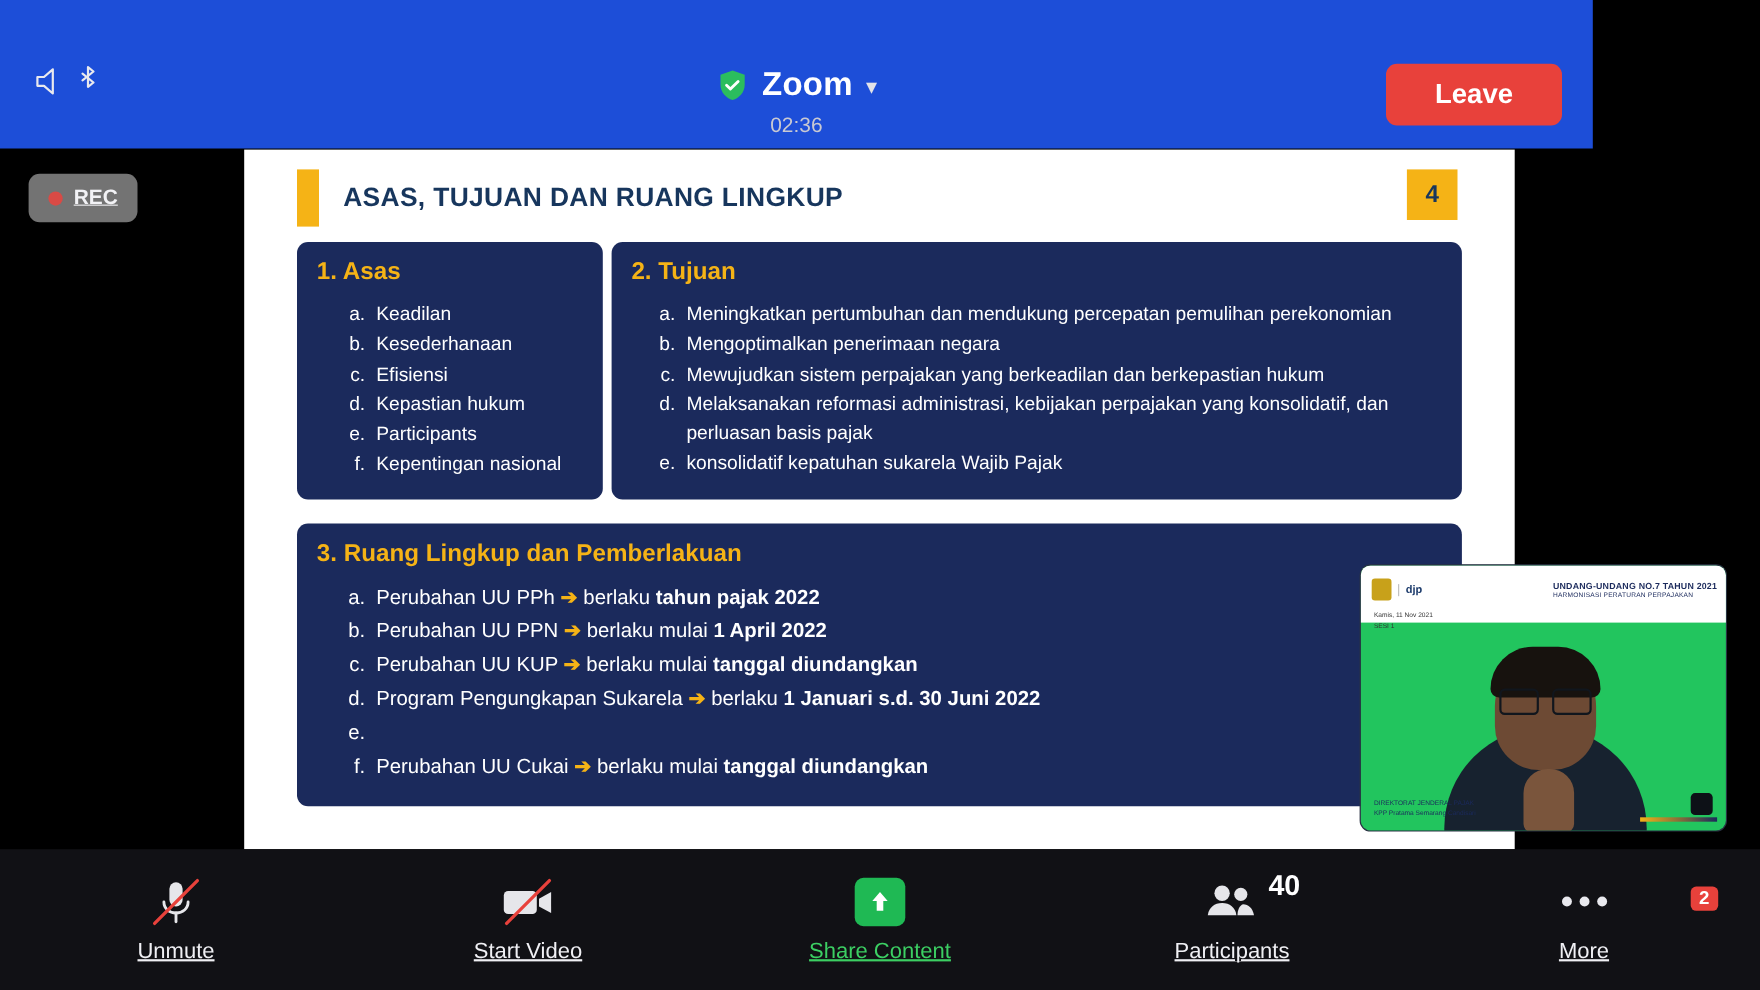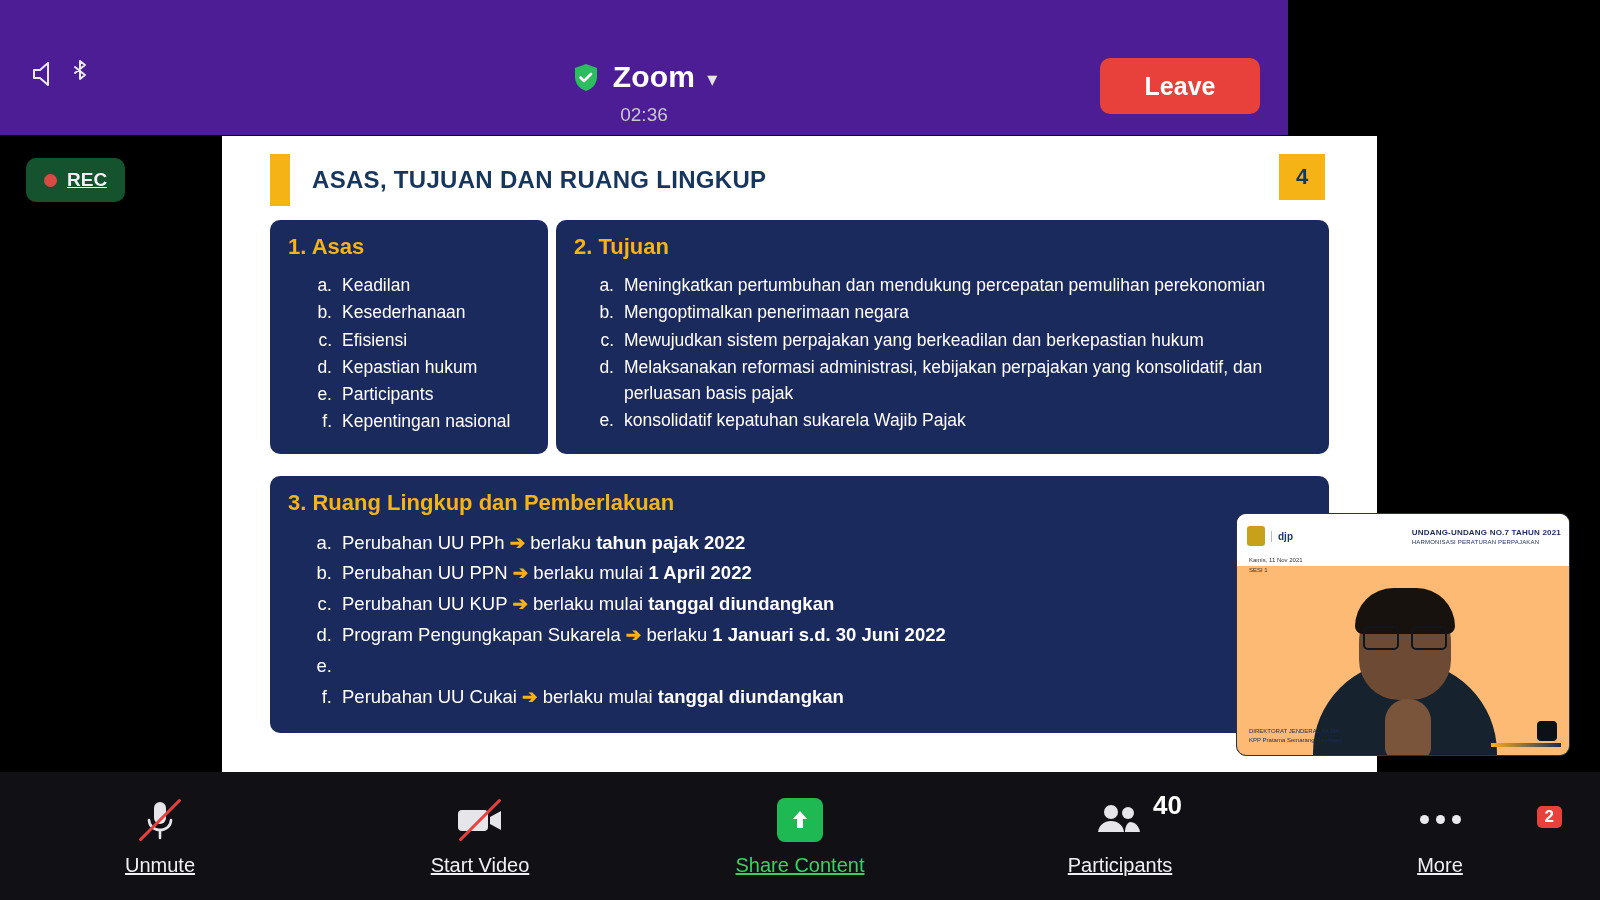--- a/index.html
+++ b/index.html
@@ -6,22 +6,22 @@
   html, body {
     width: 1600px; height: 900px;
     background: #000;
     font-family: "Liberation Sans", sans-serif;
     overflow: hidden;
   }
   #app { position: relative; width: 1600px; height: 900px; background: #000; }
 
   
   .topbar {
-    position: absolute; top: 0; left: 0; width: 1288px; height: 135px;
-    background: #4c1d95;
+    position: absolute; top: 0; left: 0; width: 1448px; height: 135px;
+    background: #1d4ed8;
   }
   .speaker-icons {
     position: absolute; left: 30px; top: 58px;
     display: flex; align-items: center; gap: 6px;
     color: #e9e9ee;
   }
   .meeting-center {
     position: absolute; left: 0; right: 0; top: 60px;
     display: flex; flex-direction: column; align-items: center; gap: 2px;
   }
@@ -44,21 +44,21 @@
     background: #e8413b; color: #fff;
     font-size: 25px; font-weight: bold;
     display: flex; align-items: center; justify-content: center;
     border: none; cursor: pointer;
   }
 
   
   .rec-pill {
     position: absolute; left: 26px; top: 158px;
     height: 44px; padding: 0 18px;
-    background: #14532d; border-radius: 10px;
+    background: #737373; border-radius: 10px;
     display: flex; align-items: center; gap: 10px;
     color: #f2f2f5; font-size: 19px;
   }
   .rec-dot { width: 13px; height: 13px; border-radius: 50%; background: #d94a45; }
   .rec-label { text-decoration: underline; font-weight: 600; }
 
   
   .stage {
     position: absolute; left: 222px; top: 136px;
     width: 1155px; height: 636px;
@@ -111,21 +111,21 @@
 
   
   .thumb {
     position: absolute; left: 1236px; top: 513px;
     width: 334px; height: 243px; border-radius: 10px;
     background: #1d2a3a; overflow: hidden;
     border: 1px solid #2a3344;
   }
   .thumb-slide {
     position: absolute; left: 0; top: 0; width: 334px; height: 243px;
-    background: #fdba74;
+    background: #22c55e;
   }
   .thumb-band { position: absolute; left: 0; top: 0; width: 334px; height: 52px; background: #fff; }
   .thumb-logo { position: absolute; left: 10px; top: 12px; display: flex; align-items: center; gap: 6px; }
   .thumb-crest { width: 18px; height: 20px; background: #c8a11a; border-radius: 3px; }
   .thumb-djp { font-size: 10px; font-weight: bold; color: #1b3a6b; background: #fff;
     border-left: 1px solid #bbb; padding-left: 6px; }
   .thumb-right-text { position: absolute; right: 10px; top: 14px; text-align: left; color: #1b2a5c; }
   .thumb-right-text .t1 { font-size: 8px; font-weight: bold; letter-spacing: .2px; }
   .thumb-right-text .t2 { font-size: 6px; letter-spacing: .2px; margin-top: 2px; }
   .thumb-date { position: absolute; left: 12px; top: 42px; font-size: 6px; color: #333; line-height: 1.6; }

